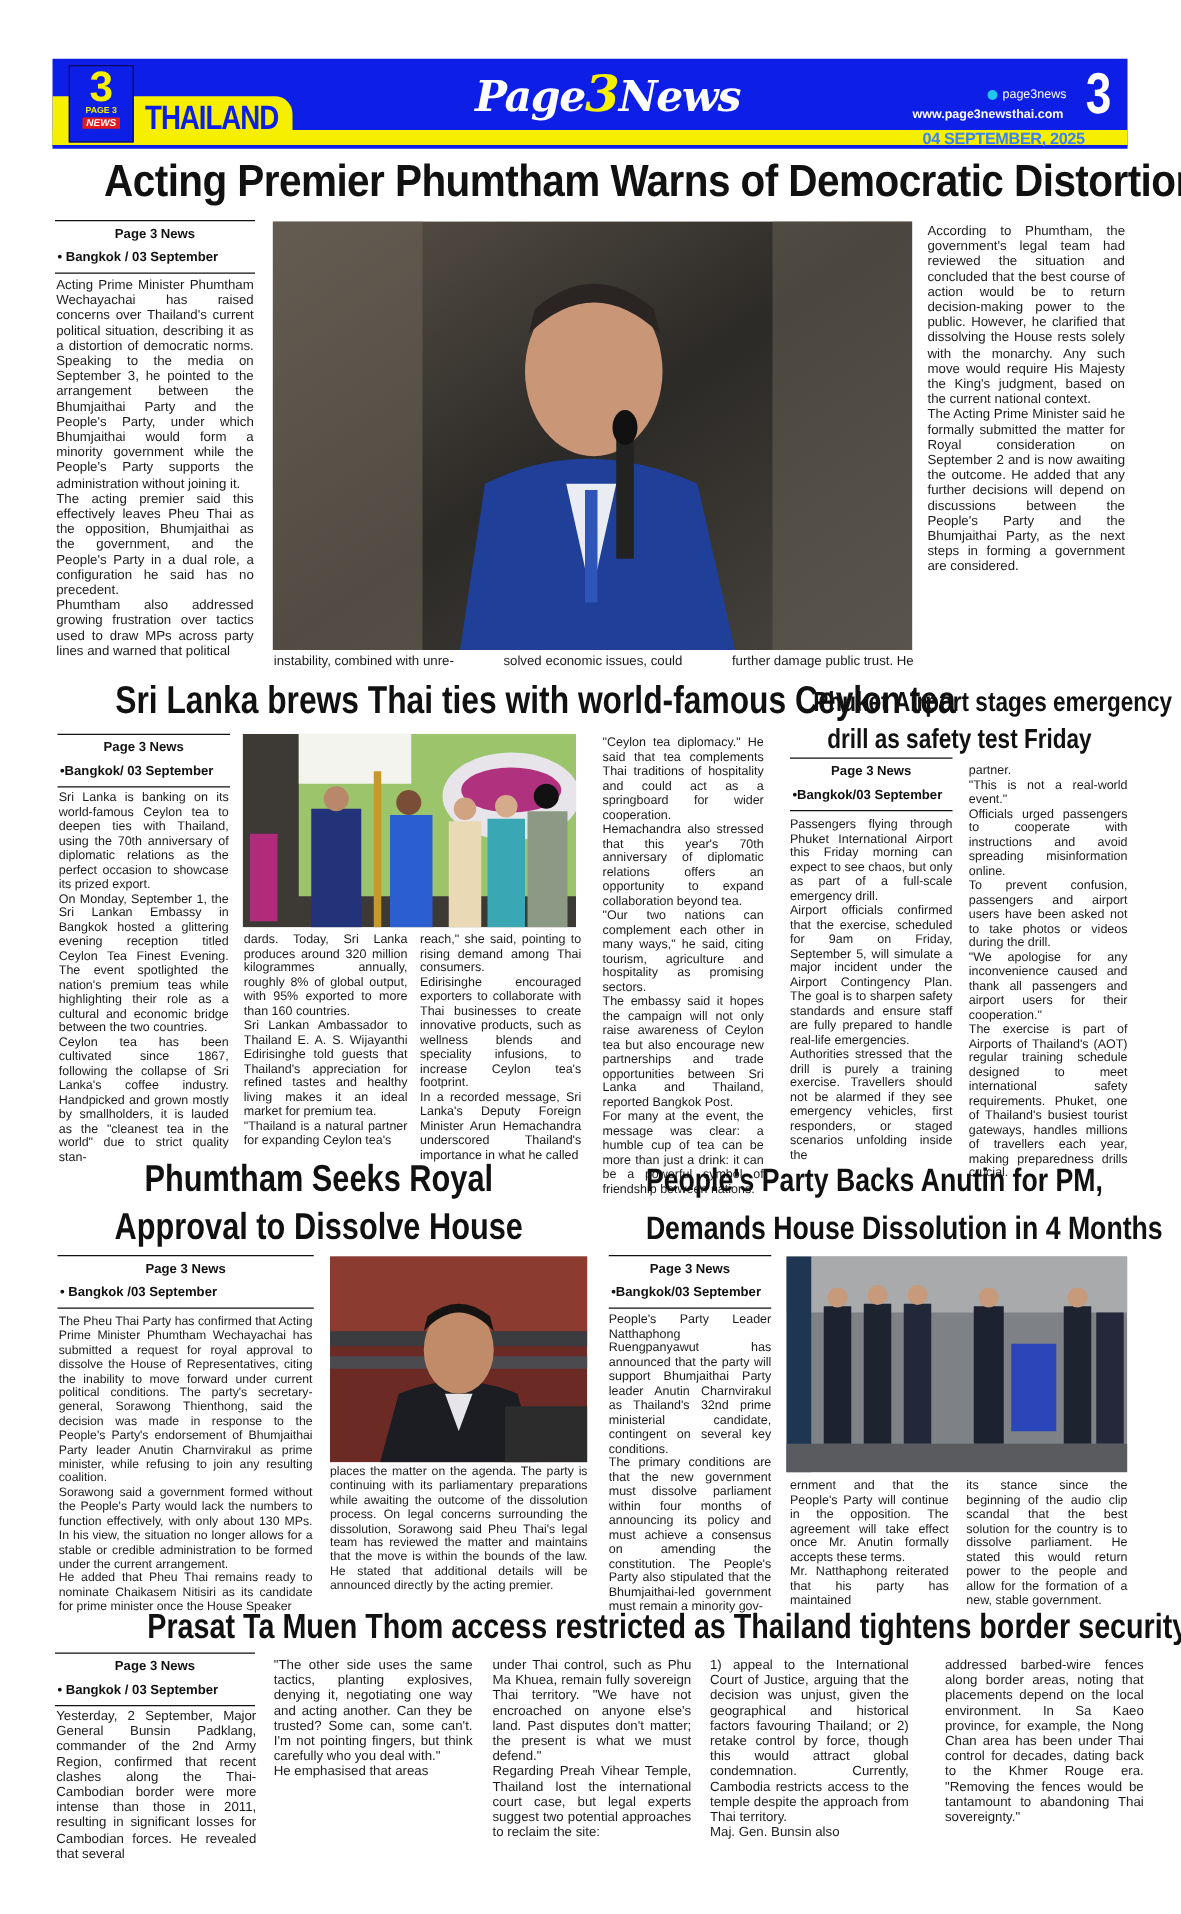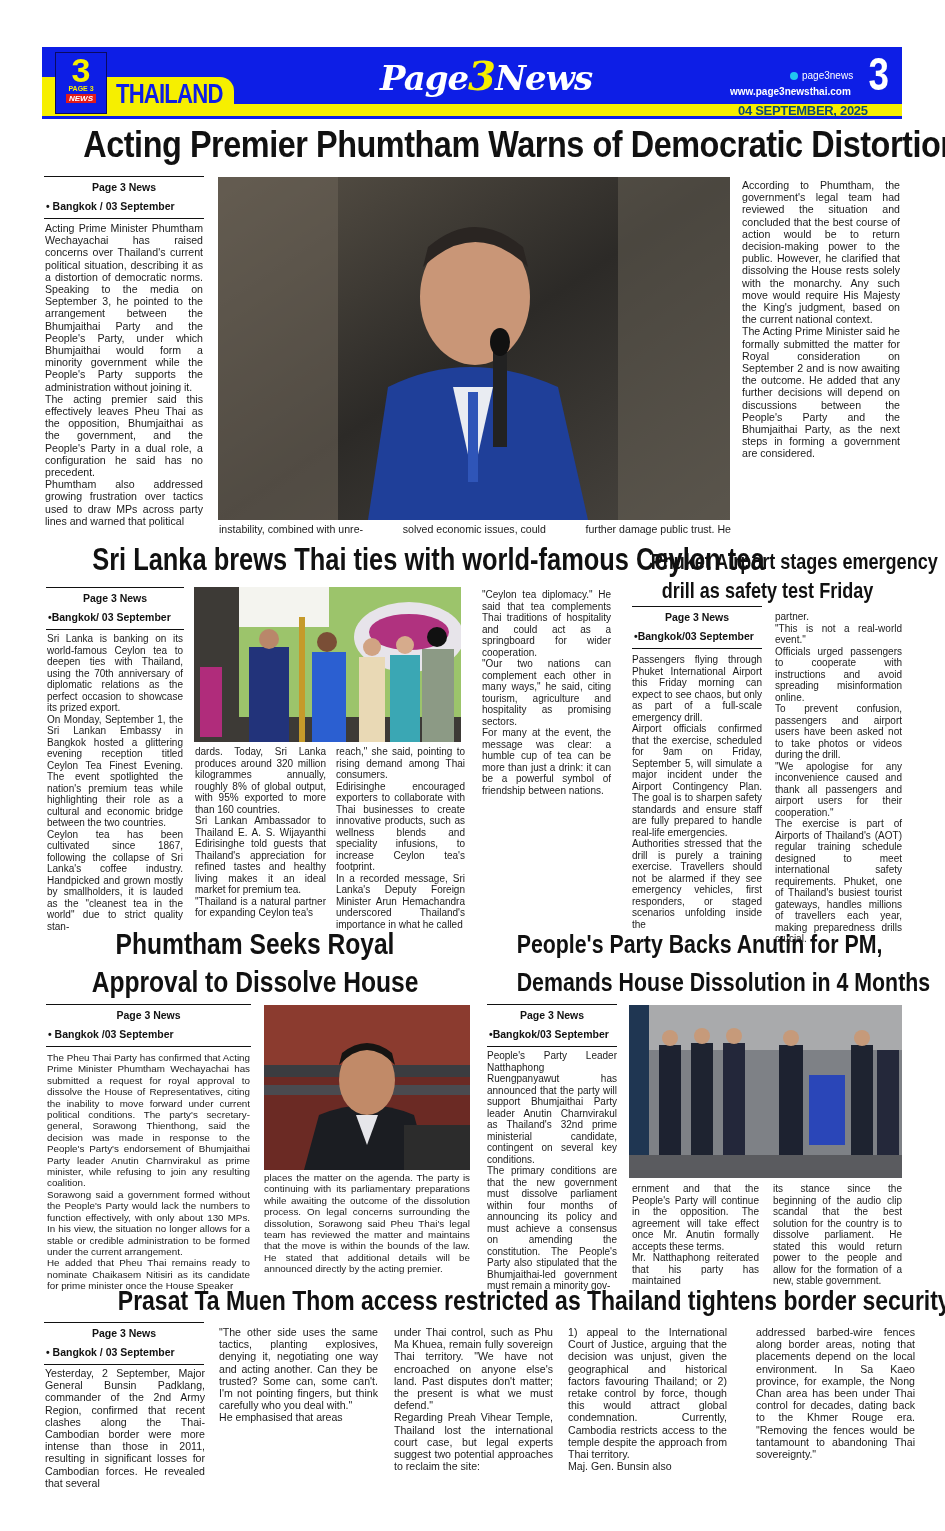--- a/index.html
+++ b/index.html
@@ -17,21 +17,21 @@
   .logo-3 { color: #f6ef00; font-weight: bold; font-size: 34px; line-height: 30px; margin-top: 2px; }
   .logo-page3 { color: #f6ef00; font-size: 7px; font-weight: bold; }
   .logo-news { color: #fff; background: #e21a1a; font-size: 8px; font-style: italic; font-weight: bold; padding: 0 3px; margin-top: 2px; }
   .thailand { left: 116px; top: 79px; font-family: "Liberation Sans", sans-serif; font-weight: bold; font-size: 27px; color: #0d1ee6; letter-spacing: -1px; transform: scaleX(0.82); transform-origin: left; }
   .brand { left: 380px; top: 52px; font-family: "DejaVu Serif", serif; font-weight: bold; font-size: 34px; color: #fff; font-style: italic; letter-spacing: -1px; }
   .brand .b3 { color: #f6ef00; font-size: 40px; }
   .social { left: 790px; top: 70px; font-size: 10px; color: #fff; display:flex; align-items:center; gap:4px; }
   .social-dot { width: 8px; height: 8px; border-radius: 50%; background: #21c7f0; display:inline-block; }
   .website { left: 730px; top: 86px; font-size: 10px; color: #fff; font-weight: bold; }
   .pagenum { left: 866px; top: 47px; font-size: 46px; color: #fff; font-weight: bold; transform: scaleX(0.8); }
-  .date { left: 738px; top: 103px; font-size: 13px; font-weight: bold; color: #0c4a6e; letter-spacing: -0.3px; }
+  .date { left: 738px; top: 103px; font-size: 13px; font-weight: bold; color: #3b82f6; letter-spacing: -0.3px; }
 
   
   .h-main { left: 40px; top: 124px; width: 865px; text-align: center; font-size: 36px; font-weight: bold; color: #111; letter-spacing: -0.5px; transform: scaleX(0.9); transform-origin: center; white-space: nowrap; }
   .h-sec { font-weight: bold; color: #111; text-align:center; transform: scaleX(0.82); transform-origin: center; white-space: nowrap; }
 
   
   .byline { border-top: 1.5px solid #111; border-bottom: 1.5px solid #111; padding: 4px 0 6px; }
   .byline .src { font-weight: bold; font-size: 10.5px; text-align: center; margin-bottom: 7px; }
   .byline .loc { font-weight: bold; font-size: 10.5px; padding-left: 2px; }
 
@@ -153,21 +153,23 @@
   <p>Sri Lankan Ambassador to Thailand E. A. S. Wijayanthi Edirisinghe told guests that Thailand's appreciation for refined tastes and healthy living makes it an ideal market for premium tea.</p>
   <p>"Thailand is a natural partner for expanding Ceylon tea's</p>
 </div>
 <div class="abs col" style="left:336px; top:746px; width:129px; font-size:10px; line-height:11.5px;">
   <p>reach," she said, pointing to rising demand among Thai consumers.</p>
   <p>Edirisinghe encouraged exporters to collaborate with Thai businesses to create innovative products, such as wellness blends and speciality infusions, to increase Ceylon tea's footprint.</p>
   <p>In a recorded message, Sri Lanka's Deputy Foreign Minister Arun Hemachandra underscored Thailand's importance in what he called</p>
 </div>
 <div class="abs col" style="left:482px; top:589px; width:129px; font-size:10px; line-height:11.5px;">
   <p>"Ceylon tea diplomacy." He said that tea complements Thai traditions of hospitality and could act as a springboard for wider cooperation.</p>
+  <p>Hemachandra also stressed that this year's 70th anniversary of diplomatic relations offers an opportunity to expand collaboration beyond tea.</p>
   <p>"Our two nations can complement each other in many ways," he said, citing tourism, agriculture and hospitality as promising sectors.</p>
+  <p>The embassy said it hopes the campaign will not only raise awareness of Ceylon tea but also encourage new partnerships and trade opportunities between Sri Lanka and Thailand, reported Bangkok Post.</p>
   <p>For many at the event, the message was clear: a humble cup of tea can be more than just a drink: it can be a powerful symbol of friendship between nations.</p>
 </div>
 
 <div class="abs h-sec" style="left:625px; top:547px; width:285px; font-size:22px; line-height:29px;">
   <div>Phuket Airport stages emergency</div>
   <div>drill as safety test Friday</div>
 </div>
 <div class="abs byline" style="left:632px; top:606px; width:130px;">
   <div class="src">Page 3 News</div>
   <div class="loc">•Bangkok/03 September</div>

